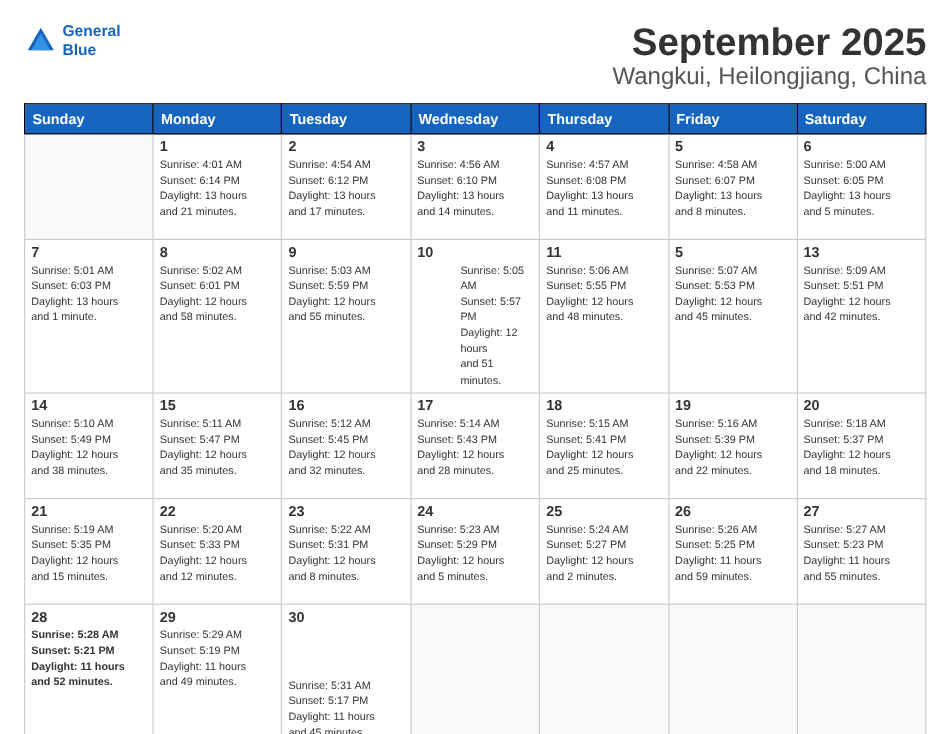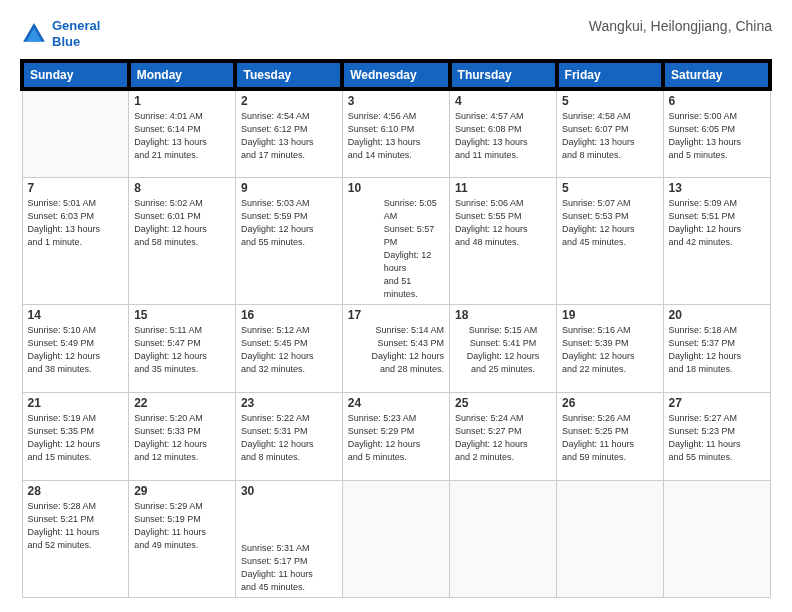--- a/index.html
+++ b/index.html
@@ -44,36 +44,36 @@
     .title-block {
       text-align: right;
     }
     .month-title {
       font-size: 32px;
       font-weight: bold;
       color: #333;
       line-height: 1.1;
     }
     .location-title {
-      font-size: 14px;
+      font-size: 20px;
       color: #555;
     }
     .calendar-table {
       width: 100%;
       border-collapse: collapse;
       flex: 1;
     }
     .calendar-table th {
       background-color: #1565c0;
       color: #fff;
       font-size: 12px;
       font-weight: bold;
       text-align: left;
       padding: 5px 6px;
-      border: 4px solid #000000;
+      border: 1px solid #000000;
     }
     .calendar-table td {
       vertical-align: top;
       border: 1px solid #ccc;
       padding: 3px 5px;
       width: 108px;
       font-size: 9.5px;
       color: #222;
       height: 88px;
     }
@@ -105,20 +105,21 @@
       <svg class="logo-icon" viewBox="0 0 36 36" width="36" height="36">
         <polygon points="18,4 32,28 4,28" fill="#1565c0"></polygon>
         <polygon points="18,10 28,28 8,28" fill="#42a5f5" opacity="0.7"></polygon>
       </svg>
       <div class="logo-text">
         <div><span>General</span></div>
         <div><span>Blue</span></div>
       </div>
     </div>
     <div class="title-block">
+      <div class="month-title">September 2025</div>
       <div class="location-title">Wangkui, Heilongjiang, China</div>
     </div>
   </div>
 
   <table class="calendar-table">
     <thead>
       <tr>
       <th>Sunday</th>
           <th>Monday</th>
           <th>Tuesday</th>
@@ -242,28 +243,28 @@
           </td>
           <td>
             <span class="day-number">16</span>
             <div class="day-info" style="white-space: pre-line;">Sunrise: 5:12 AM
 Sunset: 5:45 PM
 Daylight: 12 hours
 and 32 minutes.</div>
           </td>
           <td>
             <span class="day-number">17</span>
-            <div class="day-info" style="white-space: pre-line; text-align: right;">Sunrise: 5:14 AM
+            <div class="day-info" style="white-space: pre-line;">Sunrise: 5:14 AM
 Sunset: 5:43 PM
 Daylight: 12 hours
 and 28 minutes.</div>
           </td>
           <td>
             <span class="day-number">18</span>
-            <div class="day-info" style="white-space: pre-line; text-align: center;">Sunrise: 5:15 AM
+            <div class="day-info" style="white-space: pre-line;">Sunrise: 5:15 AM
 Sunset: 5:41 PM
 Daylight: 12 hours
 and 25 minutes.</div>
           </td>
           <td>
             <span class="day-number">19</span>
             <div class="day-info" style="white-space: pre-line;">Sunrise: 5:16 AM
 Sunset: 5:39 PM
 Daylight: 12 hours
 and 22 minutes.</div>
@@ -323,21 +324,21 @@
             <span class="day-number">27</span>
             <div class="day-info" style="white-space: pre-line;">Sunrise: 5:27 AM
 Sunset: 5:23 PM
 Daylight: 11 hours
 and 55 minutes.</div>
           </td>
         </tr>
         <tr class="last-row">
           <td>
             <span class="day-number">28</span>
-            <div class="day-info" style="white-space: pre-line;">Sunrise: 5:28 AM
+            <div class="day-info" style="white-space: pre-line; font-weight: bold;">Sunrise: 5:28 AM
 Sunset: 5:21 PM
 Daylight: 11 hours
 and 52 minutes.</div>
           </td>
           <td>
             <span class="day-number">29</span>
             <div class="day-info" style="white-space: pre-line;">Sunrise: 5:29 AM
 Sunset: 5:19 PM
 Daylight: 11 hours
 and 49 minutes.</div>

